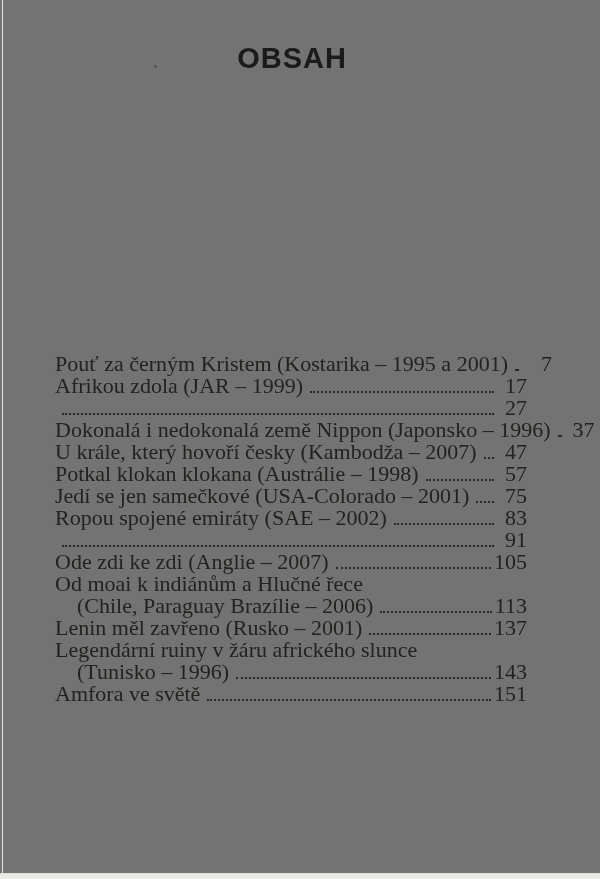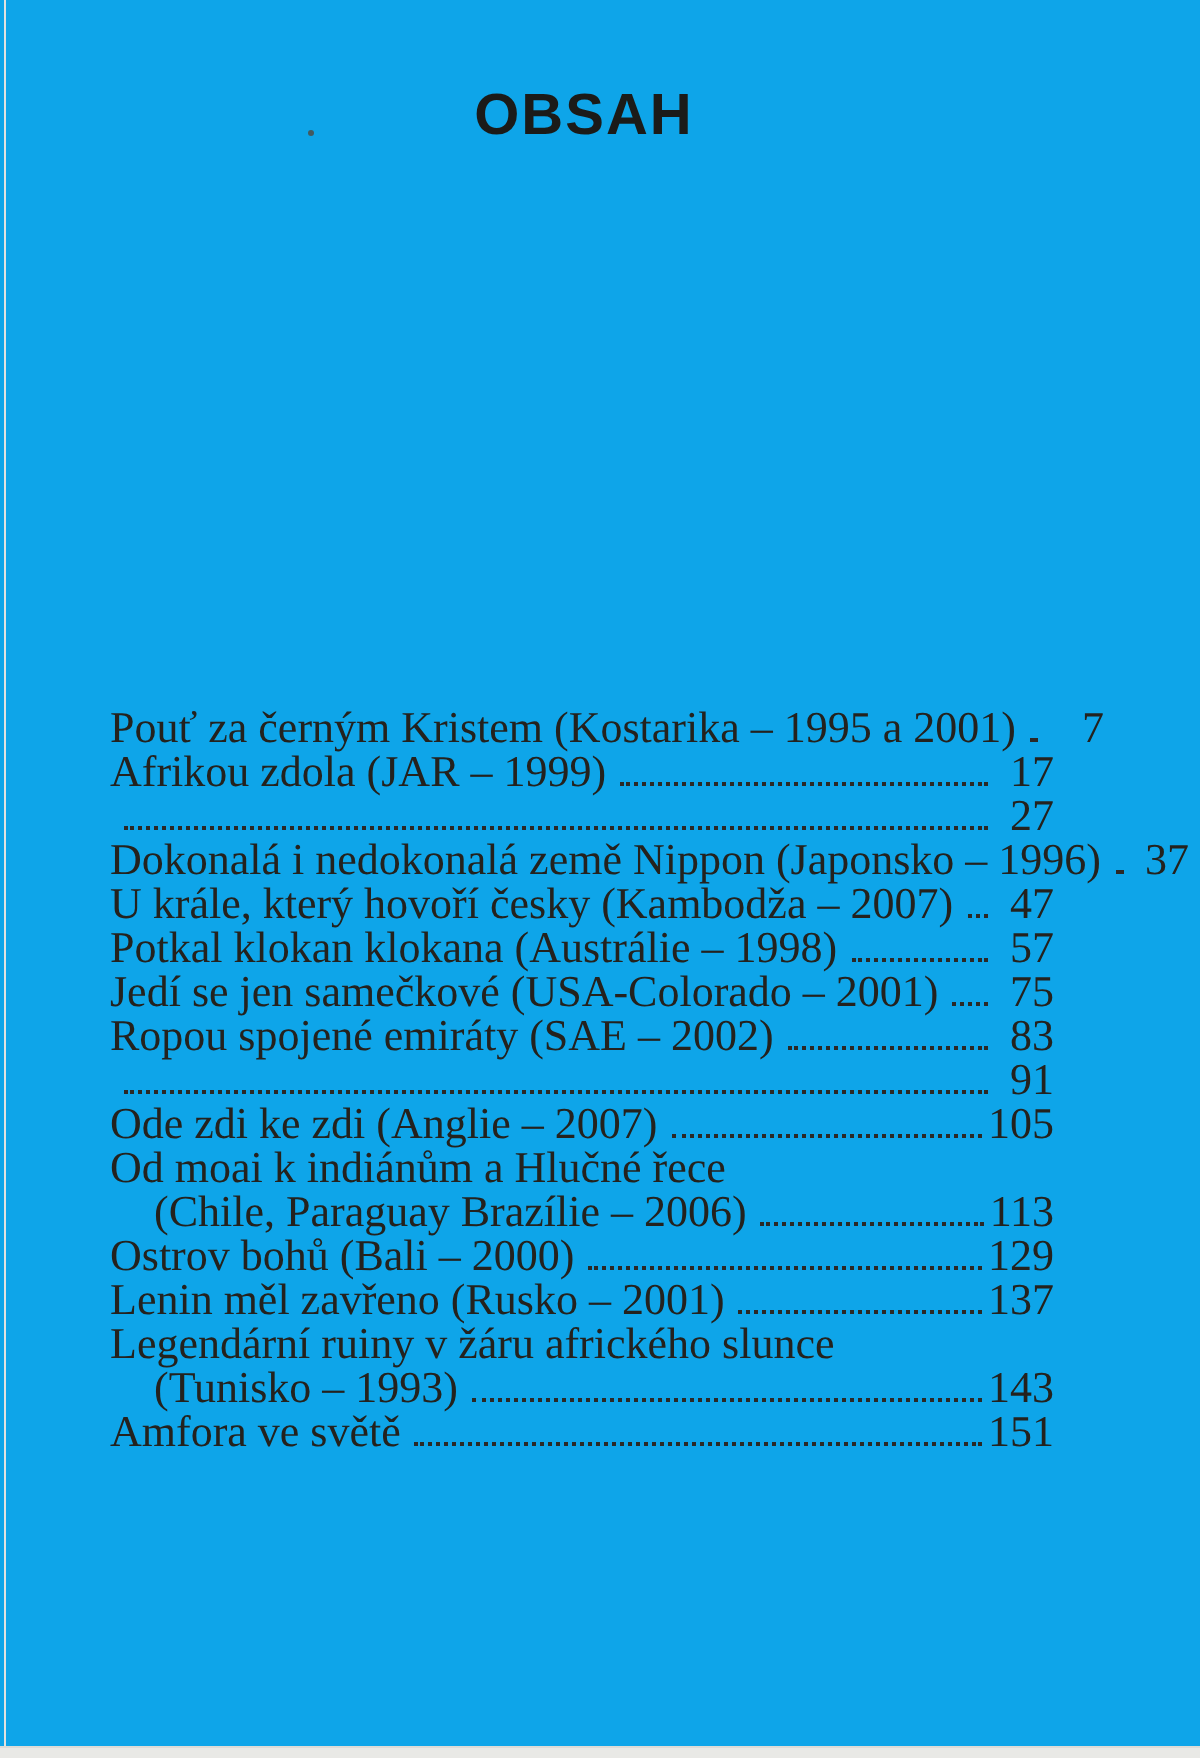--- a/index.html
+++ b/index.html
@@ -4,21 +4,21 @@
 <style>
   html, body {
     margin: 0;
     padding: 0;
     background: #ffffff;
   }
   .page {
     position: relative;
     width: 600px;
     height: 879px;
-    background: #0ea5e9;
+    background: #737373;
     overflow: hidden;
     font-family: "Liberation Serif", "DejaVu Serif", serif;
     color: #24221e;
   }
   
   .edge-left {
     position: absolute;
     left: 2px; top: 0; bottom: 0;
     width: 1px;
     background: #e2e2df;
@@ -150,34 +150,29 @@
       </div>
       <div class="toc-line">
         <span class="toc-text">Od moai k indiánům a Hlučné řece</span>
       </div>
       <div class="toc-line indent">
         <span class="toc-text">(Chile, Paraguay Brazílie – 2006)</span>
         <span class="leader"></span>
         <span class="toc-page">113</span>
       </div>
       <div class="toc-line">
-        <span class="toc-text">Ostrov bohů (Bali – 2000)</span>
-        <span class="leader"></span>
-        <span class="toc-page">129</span>
-      </div>
-      <div class="toc-line">
         <span class="toc-text">Lenin měl zavřeno (Rusko – 2001)</span>
         <span class="leader"></span>
         <span class="toc-page">137</span>
       </div>
       <div class="toc-line">
         <span class="toc-text">Legendární ruiny v žáru afrického slunce</span>
       </div>
       <div class="toc-line indent">
-        <span class="toc-text">(Tunisko – 1993)</span>
+        <span class="toc-text">(Tunisko – 1996)</span>
         <span class="leader"></span>
         <span class="toc-page">143</span>
       </div>
       <div class="toc-line">
         <span class="toc-text">Amfora ve světě</span>
         <span class="leader"></span>
         <span class="toc-page">151</span>
       </div>
     </div>
 </div>

